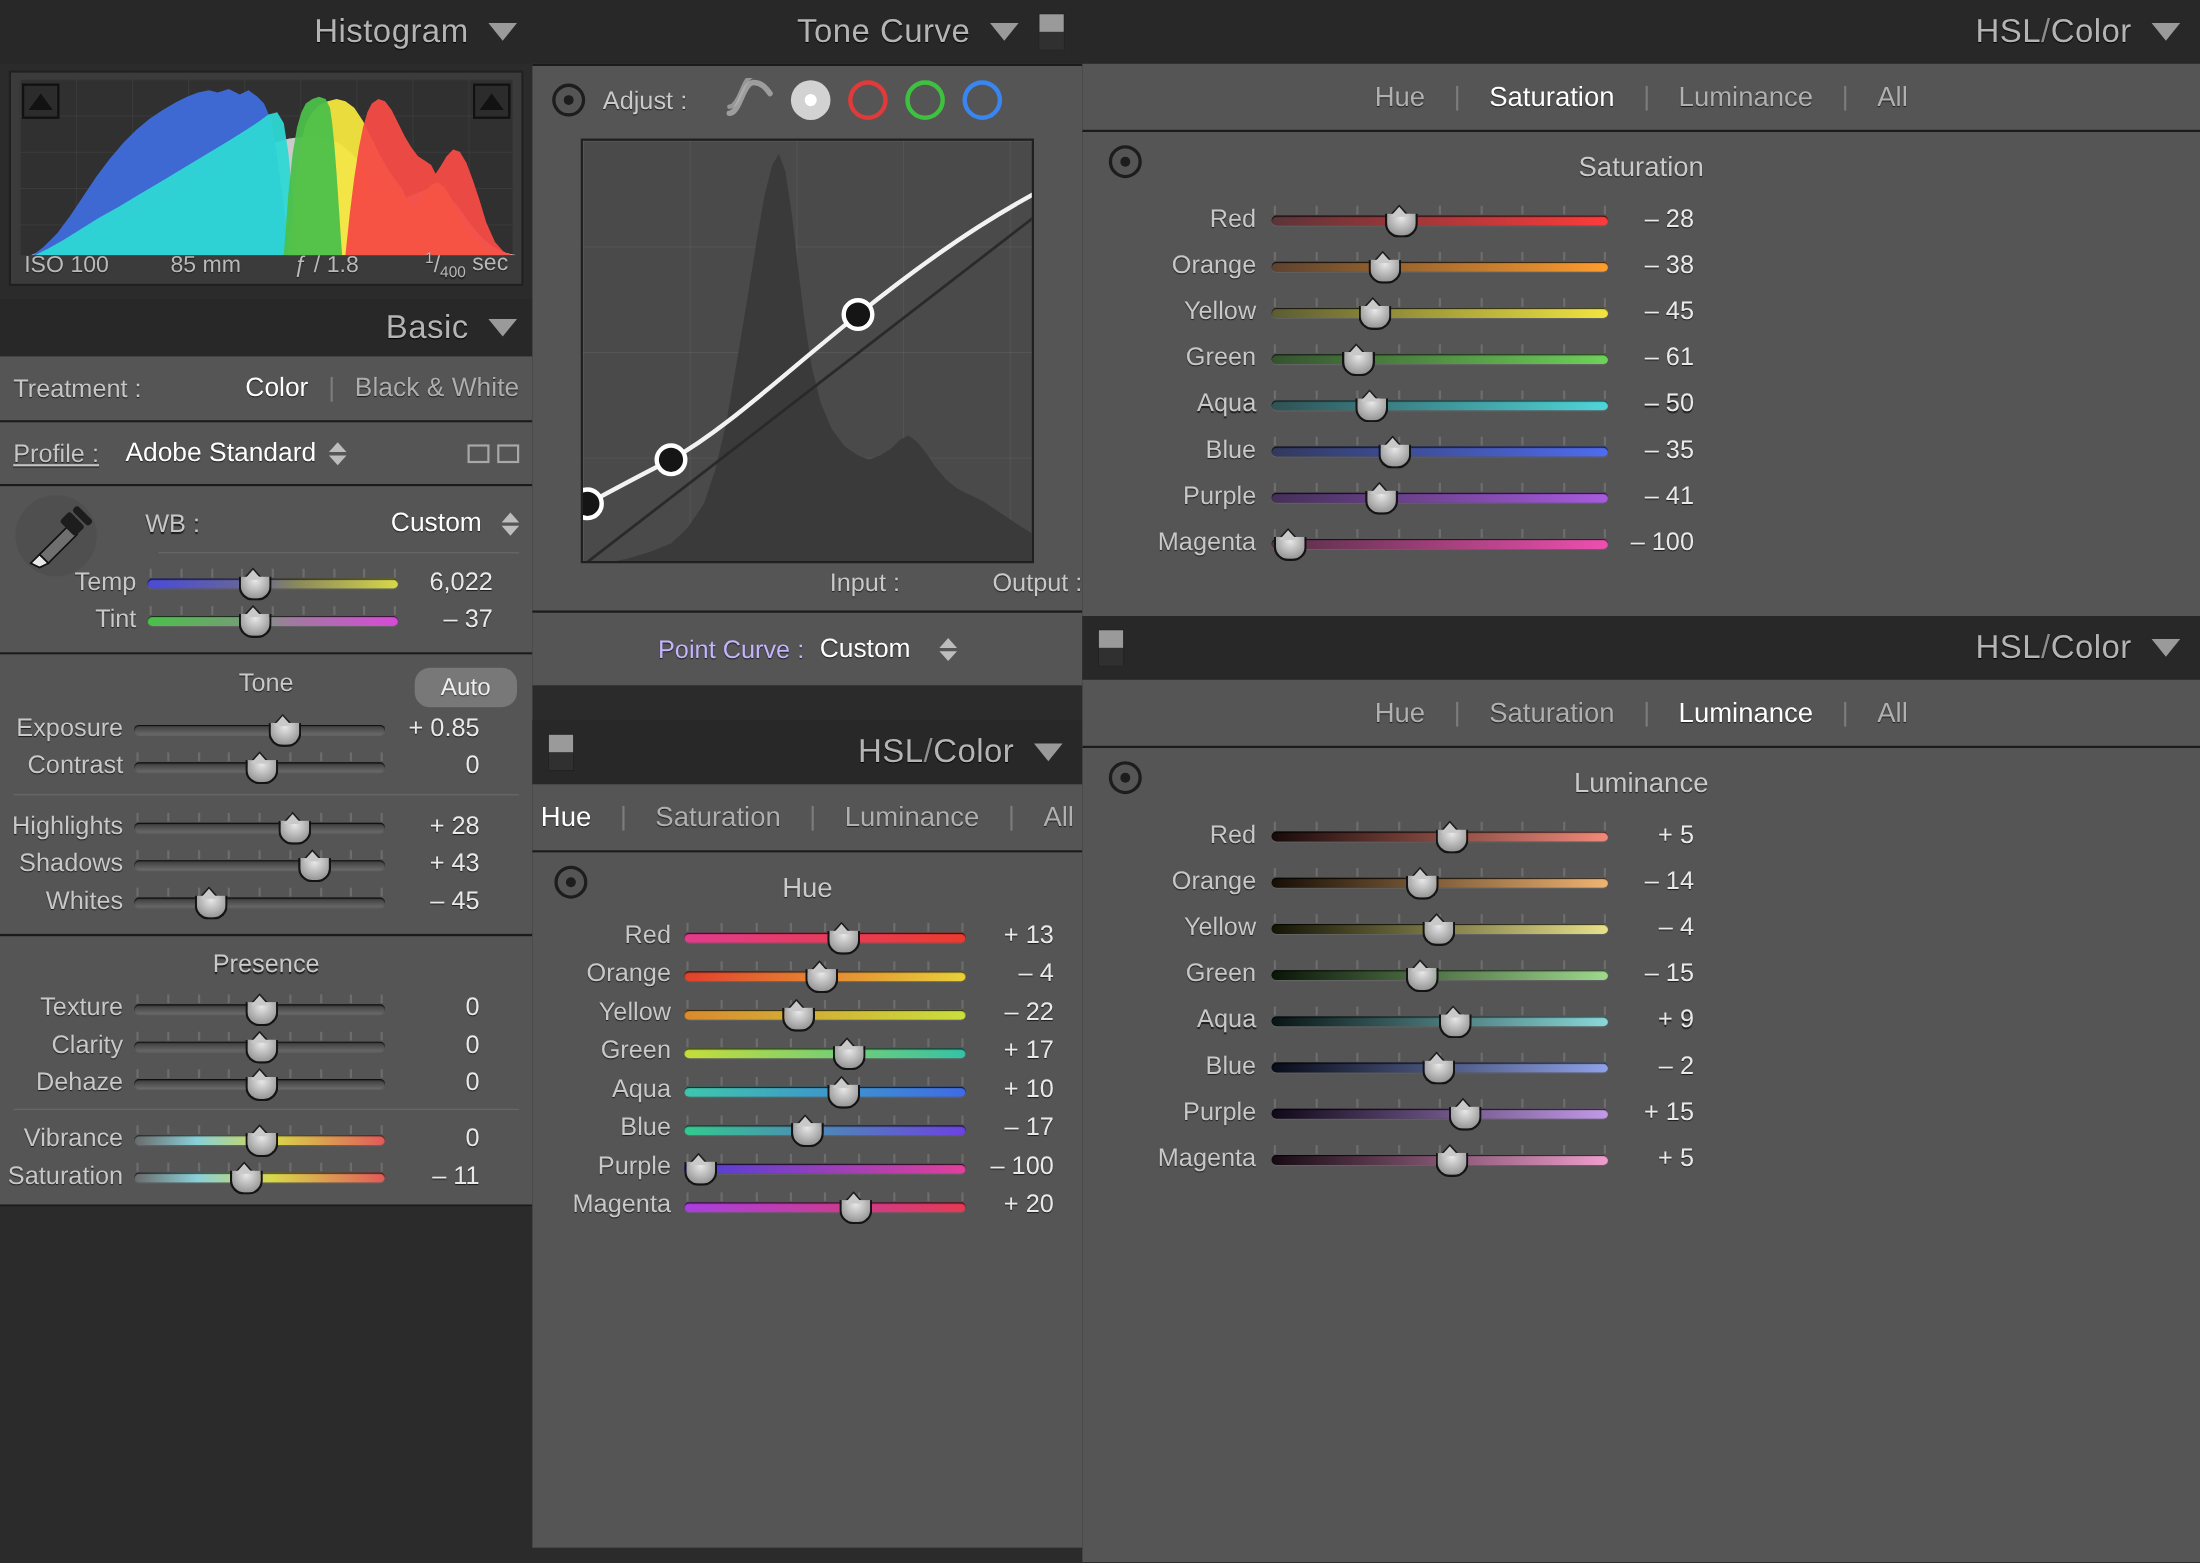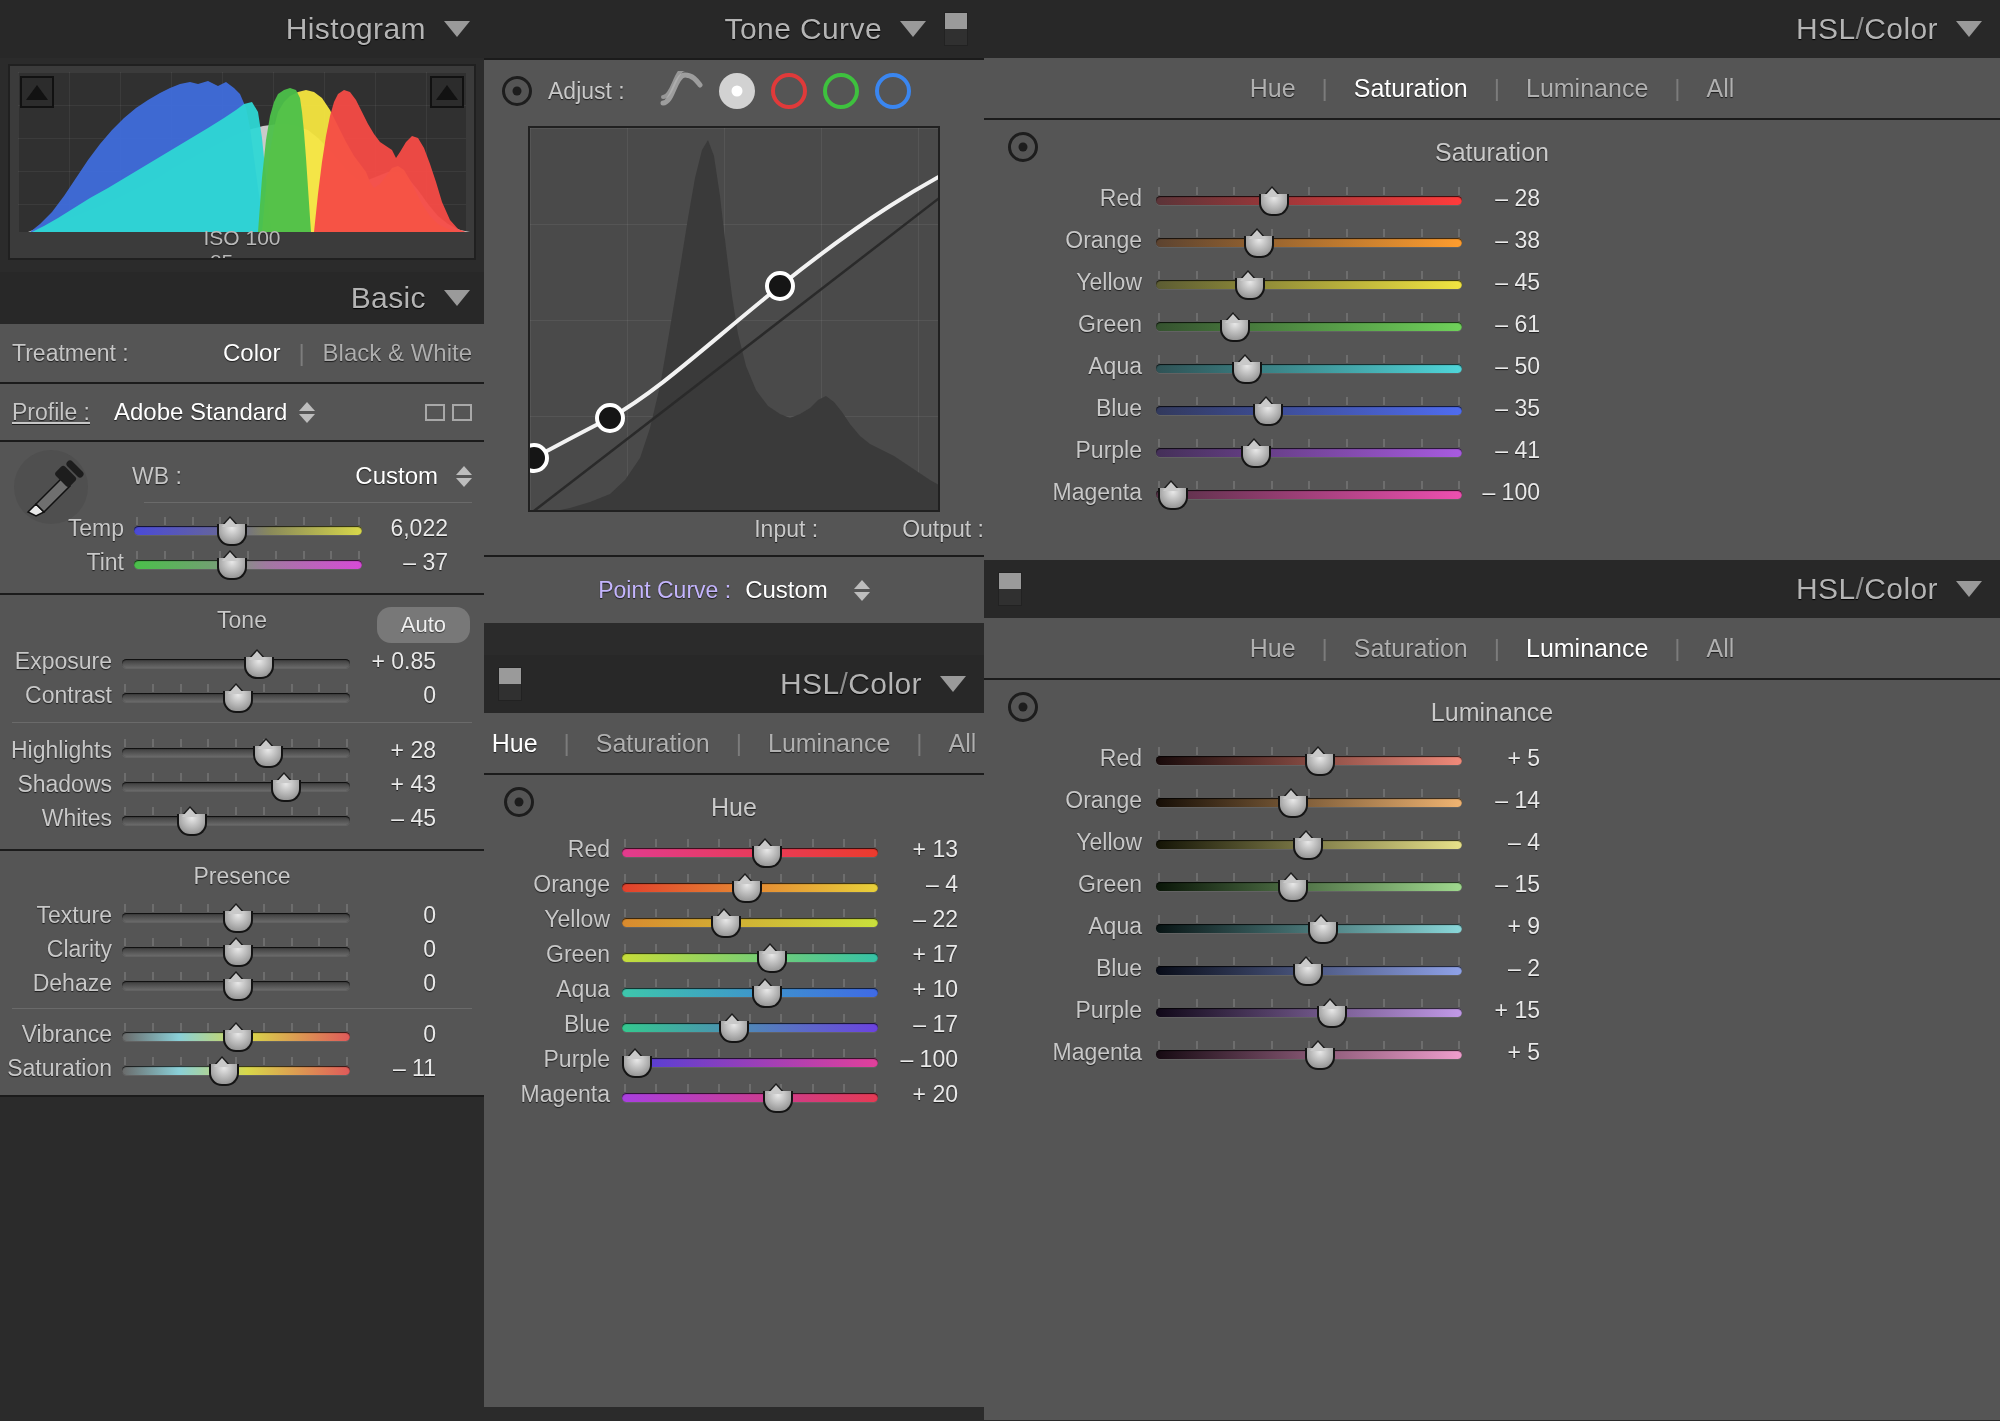--- a/index.html
+++ b/index.html
@@ -118,21 +118,20 @@
     width: 0; height: 0;
     border-left: 11px solid transparent;
     border-right: 11px solid transparent;
     border-bottom: 15px solid #121212;
   }
   .hist-meta {
     position: absolute; left: 0; right: 0; bottom: 2px; height: 30px;
     display: flex; align-items: center;
     color: #b9b9b9; font-size: 21px; padding: 0 12px;
     text-shadow: 0 1px 1px #1c1c1c;
-    flex-direction: column;
   }
   .hist-meta span { flex: 1; }
   .hist-meta span:nth-child(2) { text-align: center; }
   .hist-meta span:nth-child(3) { text-align: center; }
   .hist-meta span:nth-child(4) { text-align: right; }
   .frac { display: inline-block; vertical-align: -2px; }
   .frac sup { font-size: 14px; }
   .frac sub { font-size: 14px; }
 
   

